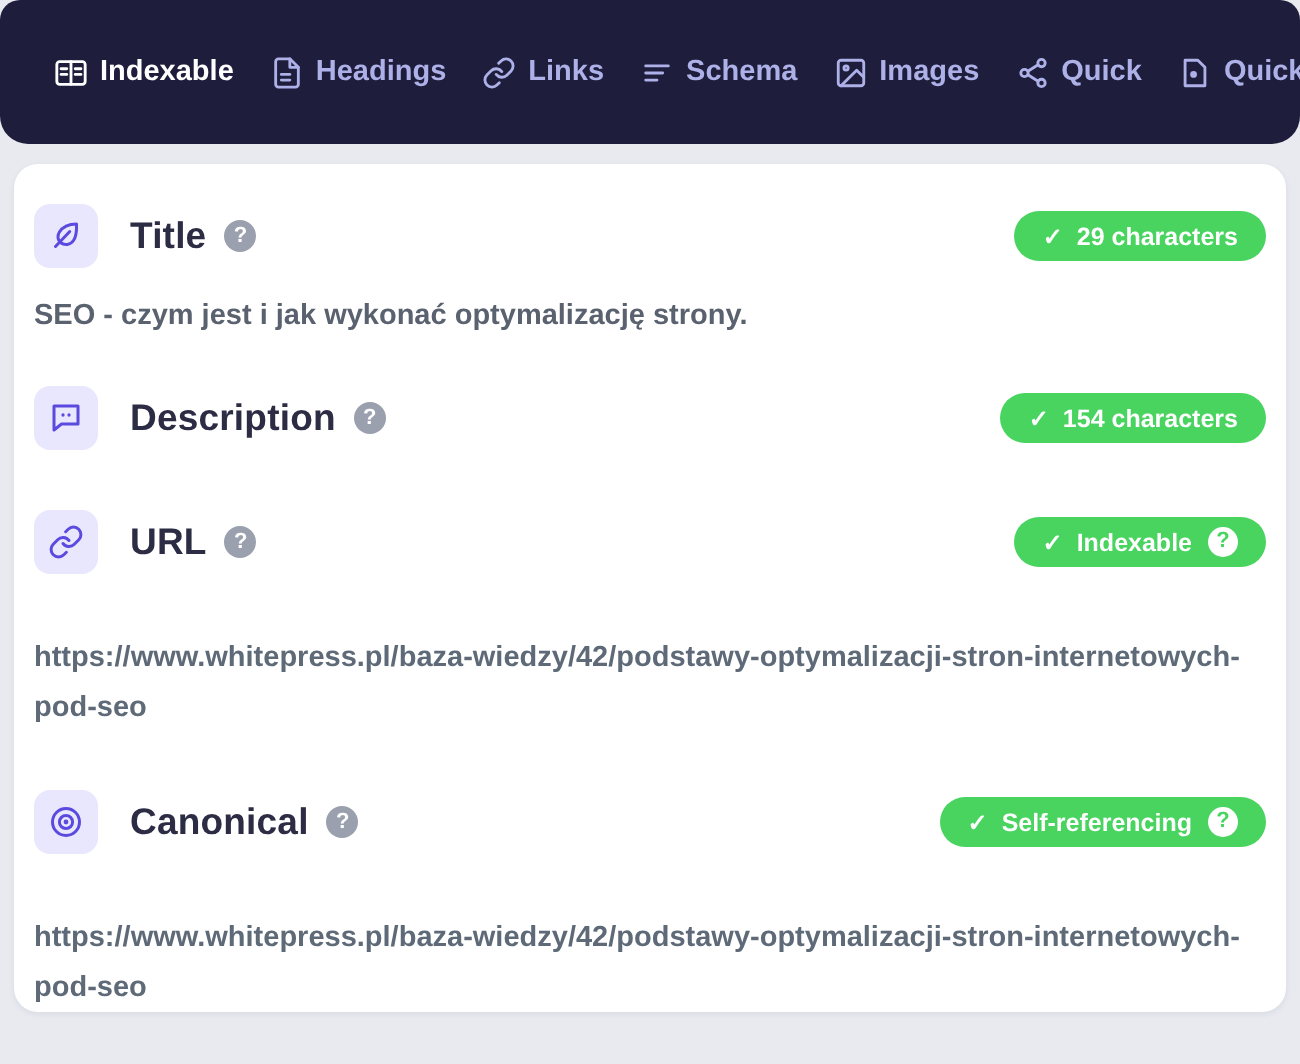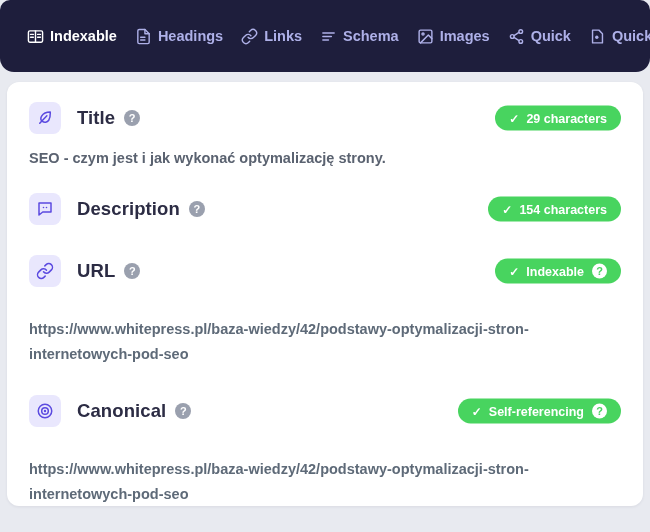--- a/index.html
+++ b/index.html
@@ -62,21 +62,21 @@
   .card {
     position: absolute;
     left: 7px;
     top: 82px;
     width: 636px;
     height: 424px;
     background: #ffffff;
     border-radius: 12px;
     box-shadow: 0 1px 3px rgba(30,30,60,0.07);
     box-sizing: border-box;
-    padding: 0 22px;
+    padding: 0 10px;
     overflow: hidden;
     z-index: 2;
   }
 
   .section { position: relative; }
   .section-head {
     display: flex;
     align-items: center;
     position: relative;
     min-height: 36px;

